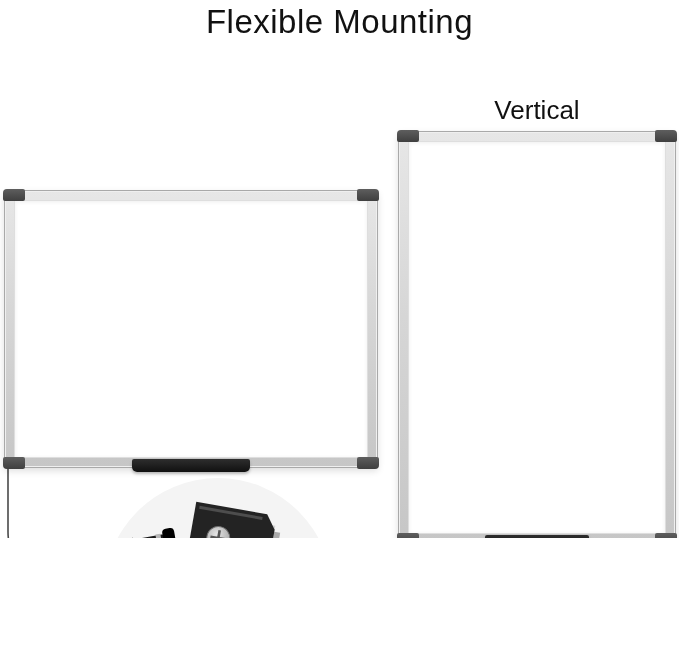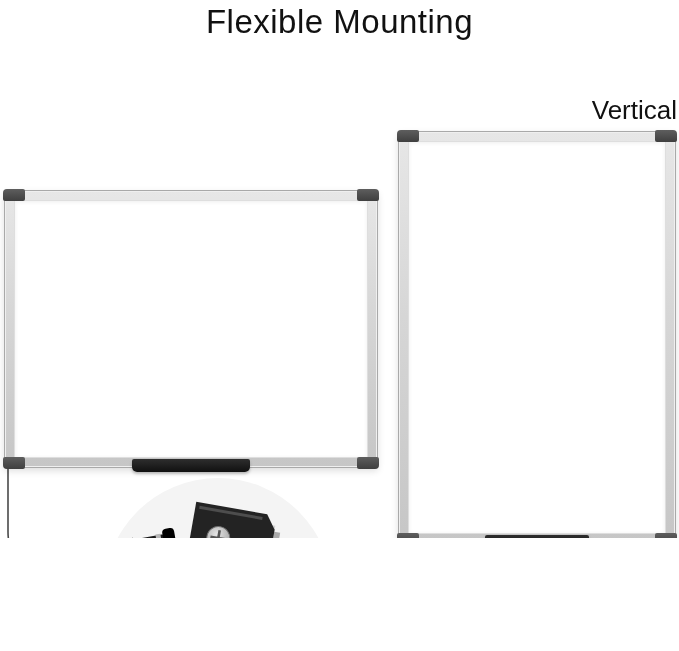--- a/index.html
+++ b/index.html
@@ -11,21 +11,21 @@
   .title {
     position:absolute; top:3px; left:0; width:100%;
     text-align:center; font-size:33px; font-weight:500;
     color:var(--text,#111111); letter-spacing:0.5px;
   }
   .orient-label {
     position:absolute; text-align:center; font-size:26px; font-weight:400;
     color:var(--text,#1a1a1a);
   }
   .label-h { left:4px; width:376px; top:144px; }
-  .label-v { left:397px; width:280px; top:95px;text-align:right; }
+  .label-v { left:397px; width:280px; top:95px; }
 
   
   .board {
     position:absolute; border-radius:2px;
     background:linear-gradient(180deg,#e7e7e7 0%, var(--frame-silver,#d6d6d6) 45%, #c6c6c6 100%);
     border:1px solid var(--frame-edge,#a9a9a9);
     box-shadow: inset 0 0 0 1px #efefef, 0 3px 7px rgba(0,0,0,0.13);
   }
   .board-h { left:4px;   top:190px; width:372px; height:276px; }
   .board-v { left:398px; top:131px; width:276px; height:411px; }

